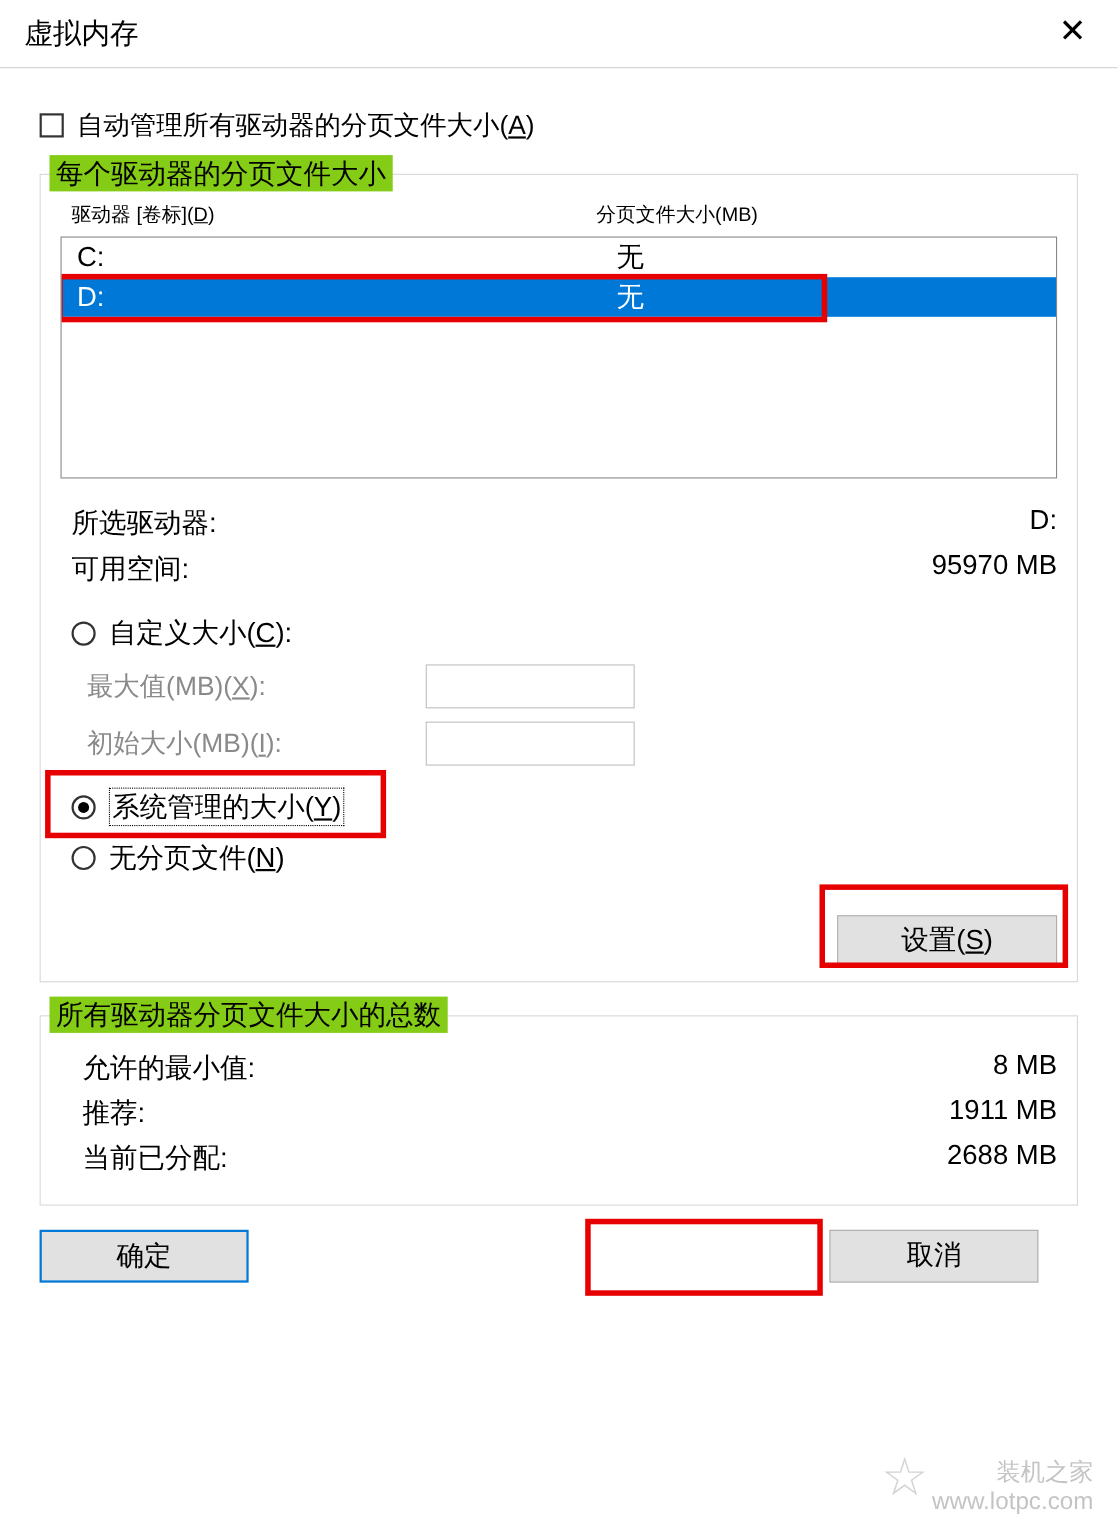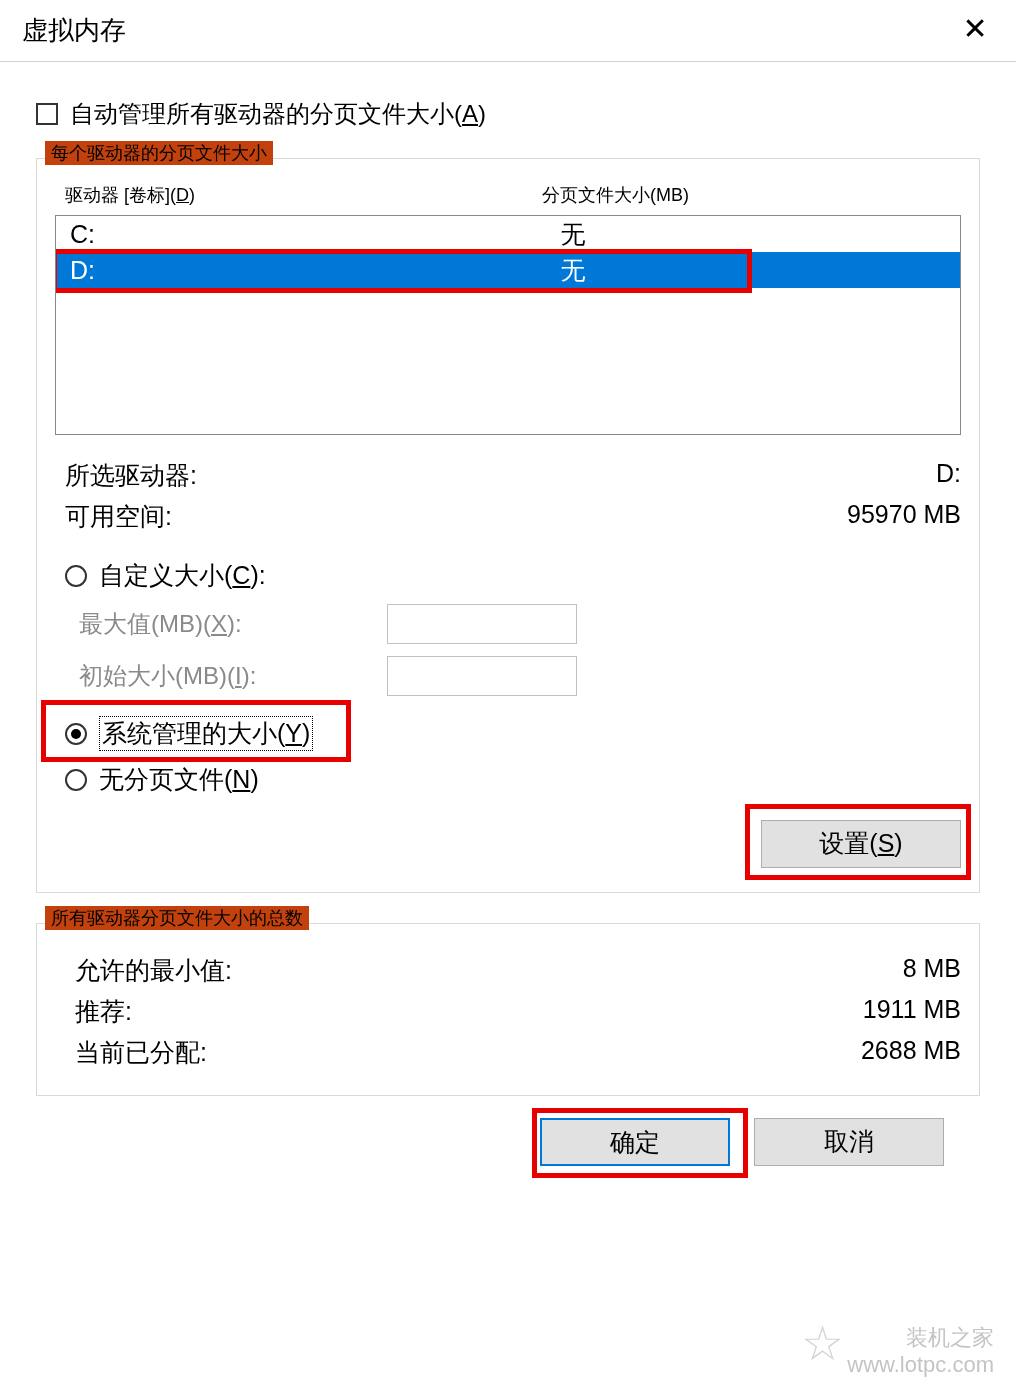--- a/index.html
+++ b/index.html
@@ -44,23 +44,23 @@
   .groupbox {
     border: 1px solid #d8d8d8;
     position: relative;
     margin-top: 22px;
     padding: 24px 18px 24px 18px;
   }
   .groupbox .legend {
     position: absolute;
     top: -18px;
     left: 8px;
-    background: #c2410c;
+    background: #84cc16;
     padding: 0 6px;
-    font-size: 18px;
+    font-size: 25px;
   }
   .list-headers {
     display: flex;
     padding: 0 10px 8px 10px;
     font-size: 18px;
     gap: 34px;
   }
   .col-drive { width: 52%; }
   .col-size { width: 48%; text-align: left; }
   .drive-list {
@@ -135,35 +135,35 @@
     text-align: center;
     cursor: pointer;
     display: inline-block;
   }
   .btn.default {
     border: 2px solid #0078d7;
   }
   .set-btn-wrap {
     position: absolute;
     right: 18px;
-    bottom: 24px;
+    bottom: 12px;
   }
   .set-btn { width: 200px; }
   .red-box-set {
     position: absolute;
     border: 5px solid #e60000;
     right: 8px;
     bottom: 12px;
     width: 226px; height: 76px;
     pointer-events: none;
   }
   .totals .info-lbl { width: 330px; }
   .footer-btns {
     display: flex;
-    justify-content: flex-end;
+    justify-content: space-between;
     gap: 24px;
     padding: 22px 36px 0 0;
     position: relative;
   }
   .footer-btns .btn { width: 190px; }
   .red-box-ok {
     position: absolute;
     border: 5px solid #e60000;
     right: 232px;
     top: 12px;

